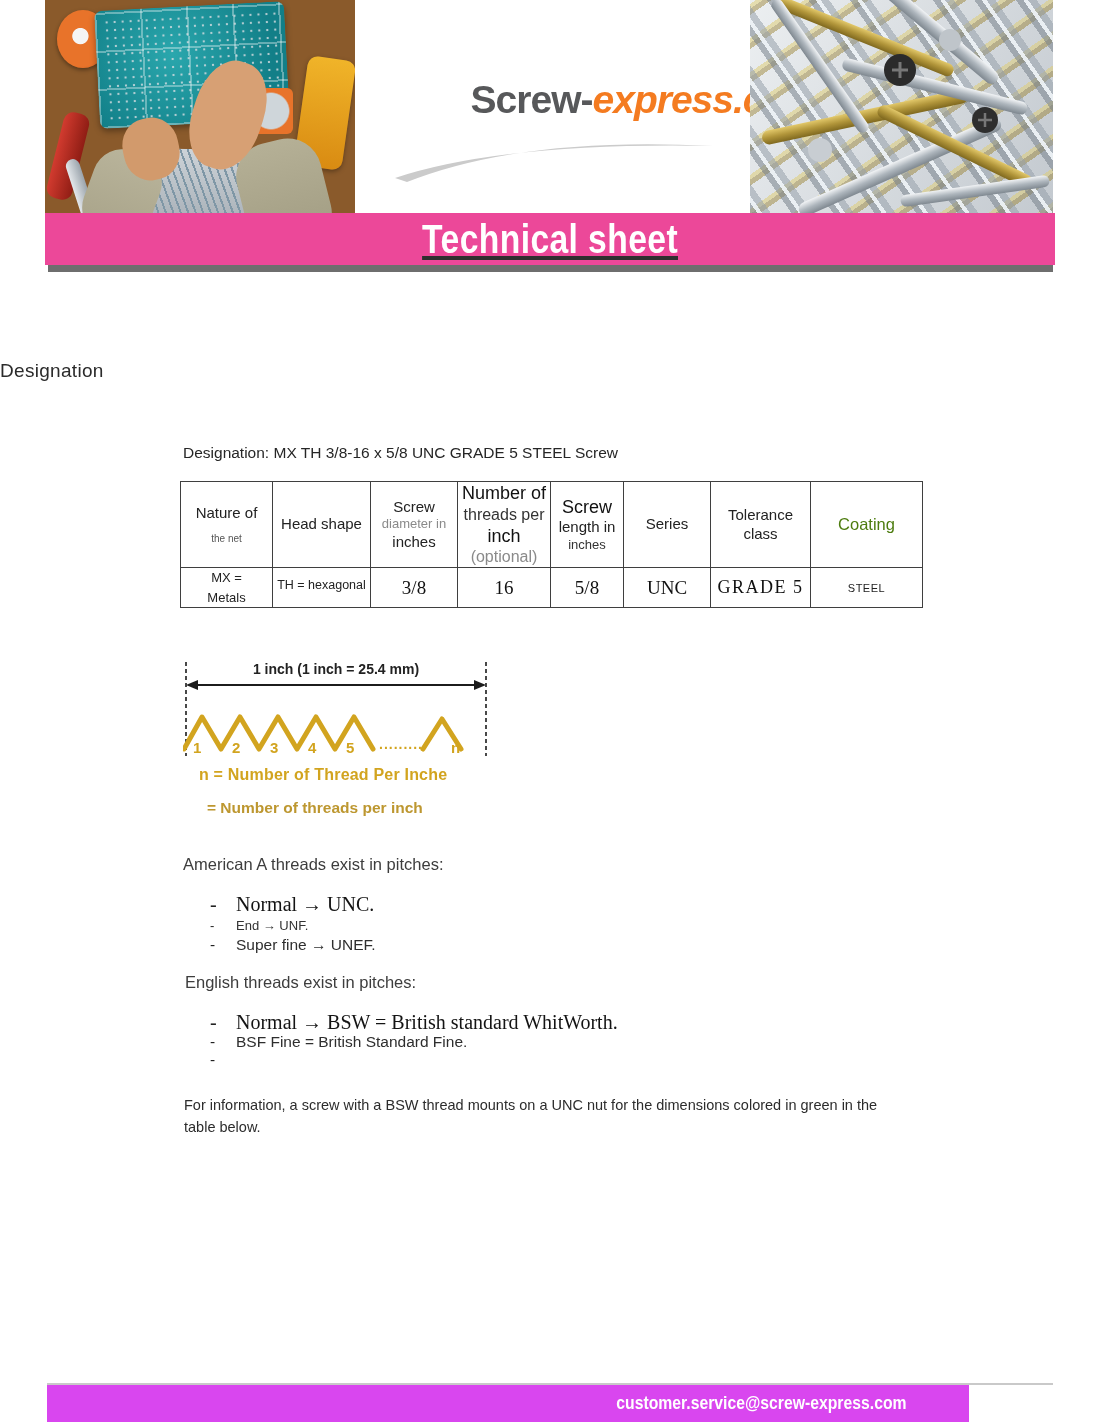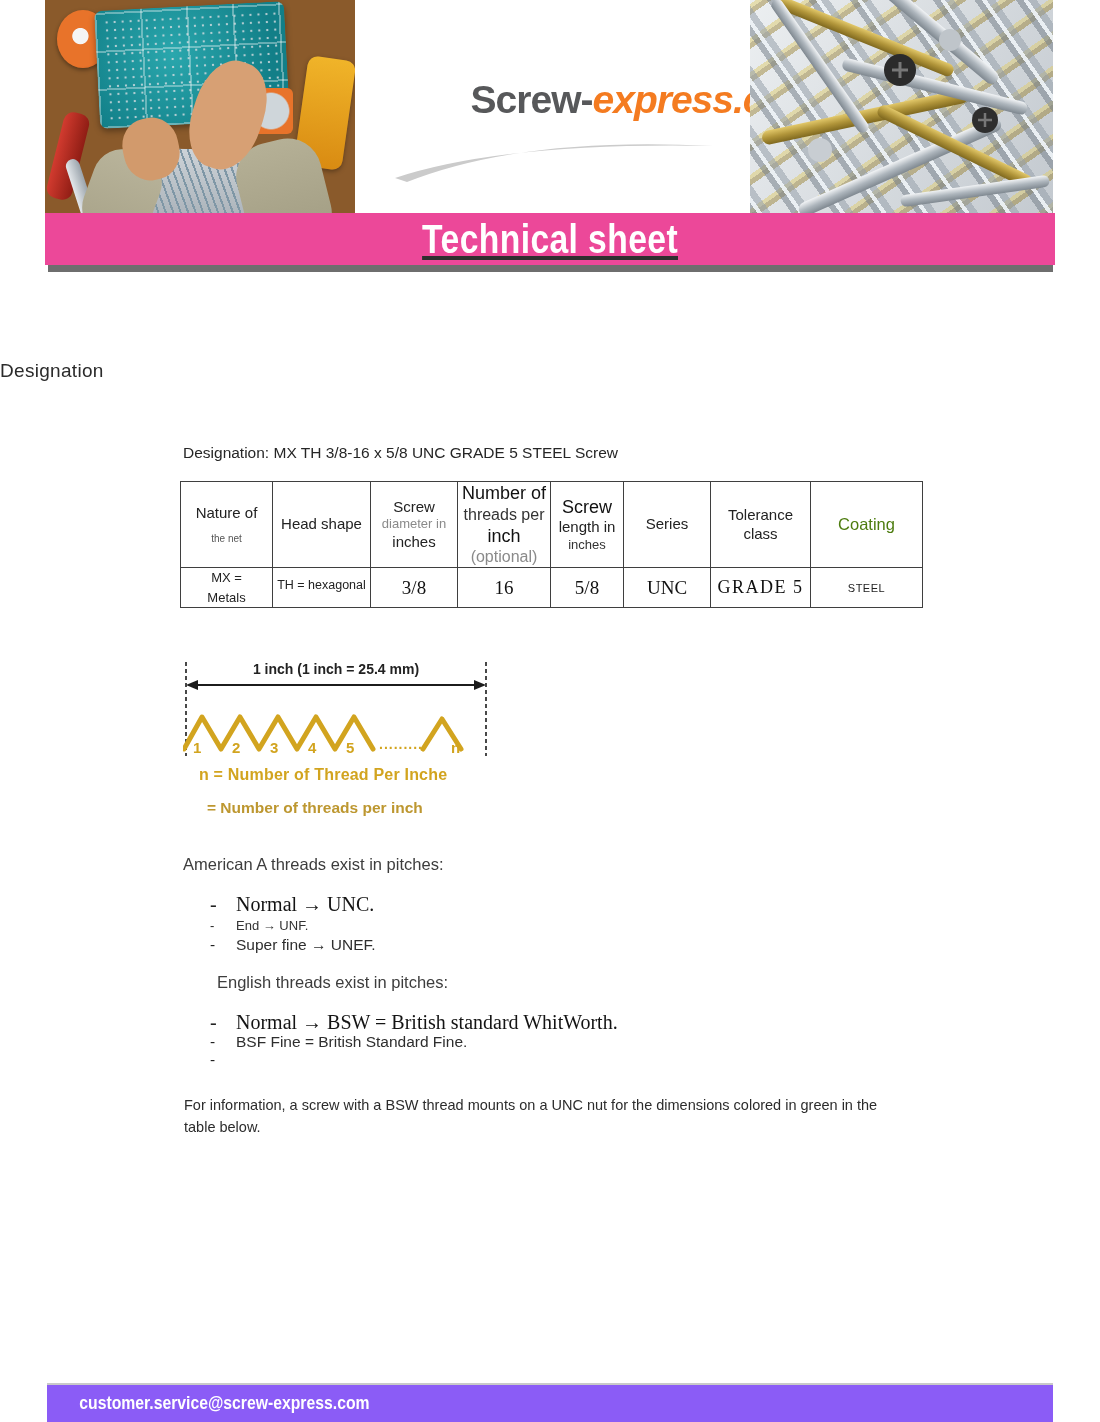--- a/index.html
+++ b/index.html
@@ -91,22 +91,22 @@
   .bullet{position:absolute;display:flex;}
   .dash{width:26px;color:#222;}
   .serif-line{font-family:"Liberation Serif",serif;font-size:20px;color:#141414;}
   .serif-line .dash{font-family:"Liberation Serif",serif;}
   .sans-small{font-size:13px;color:#333;}
   .sans-med{font-size:15.5px;color:#2e2e2e;}
   .info-par{position:absolute;left:184px;top:1094px;width:706px;font-size:14.5px;line-height:1.55;color:#2c2c2c;}
 
   
   .footer-topline{position:absolute;left:47px;top:1383px;width:1006px;height:2px;background:#c9c9c9;}
-  .footer-bar{position:absolute;left:47px;top:1385px;width:1006px;height:37px;background:#8b5cf6;
-    display:flex;align-items:center;justify-content:flex-start;padding-right:62px;box-sizing:border-box;}
+  .footer-bar{position:absolute;left:47px;top:1385px;width:922px;height:37px;background:#d946ef;
+    display:flex;align-items:center;justify-content:flex-end;padding-right:62px;box-sizing:border-box;}
   .footer-email{color:#ffffff;font-weight:bold;font-size:17.5px;transform:scaleX(.9);transform-origin:100% 50%;white-space:nowrap;}
 </style>
 </head>
 <body>
 
 <div id="page">
 
   <div class="photo photo-left">
     <div class="tape-measure"></div>
     <div class="teal-box">
@@ -282,21 +282,21 @@
   </div>
   <div class="bullet sans-small" style="left:210px;top:918px;">
     <span class="dash">-</span>
     <span>End → UNF.</span>
   </div>
   <div class="bullet sans-med" style="left:210px;top:936px;">
     <span class="dash">-</span>
     <span>Super fine → UNEF.</span>
   </div>
 
-  <div class="section-heading" style="left:185px;top:973px;margin-left:32px;">English threads exist in pitches:</div>
+  <div class="section-heading" style="left:185px;top:973px;">English threads exist in pitches:</div>
   <div class="bullet serif-line" style="left:210px;top:1011px;">
     <span class="dash">-</span>
     <span>Normal → BSW = British standard WhitWorth.</span>
   </div>
   <div class="bullet sans-med" style="left:210px;top:1033px;">
     <span class="dash">-</span>
     <span>BSF Fine = British Standard Fine.</span>
   </div>
   <div class="bullet sans-med" style="left:210px;top:1051px;">
     <span class="dash">-</span>

